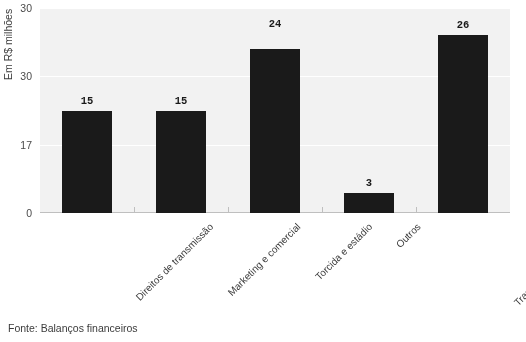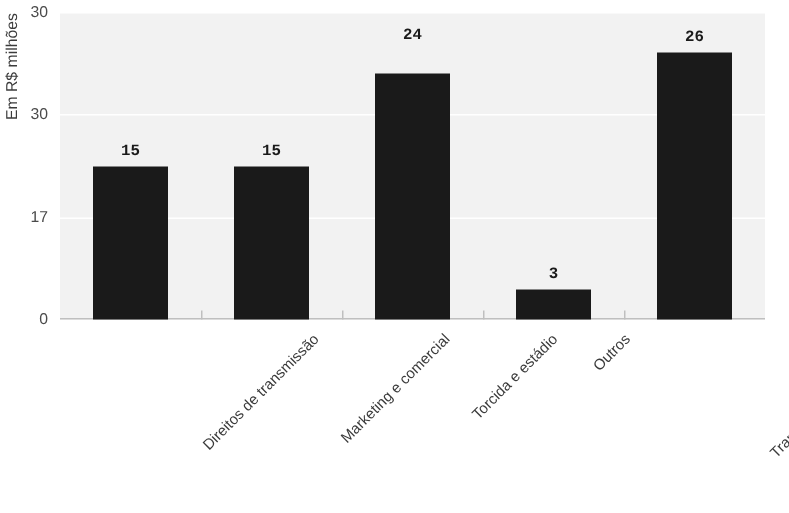--- a/index.html
+++ b/index.html
@@ -174,14 +174,15 @@
   </div>
 
   <div id="xlabel-layer">
       <div class="xlabel" style="left: 103px; top: 221px;">Direitos de transmissão</div>
       <div class="xlabel" style="left: 197px; top: 221px;">Marketing e comercial</div>
       <div class="xlabel" style="left: 291px; top: 221px;">Torcida e estádio</div>
       <div class="xlabel" style="left: 385px; top: 221px;">Outros</div>
       <div class="xlabel" style="left: 479px; top: 221px;">Transferências de atletas</div>
     </div>
 
+  <div id="source-note">Fonte: Balanços financeiros</div>
 
 </div>
 
 </body></html>

